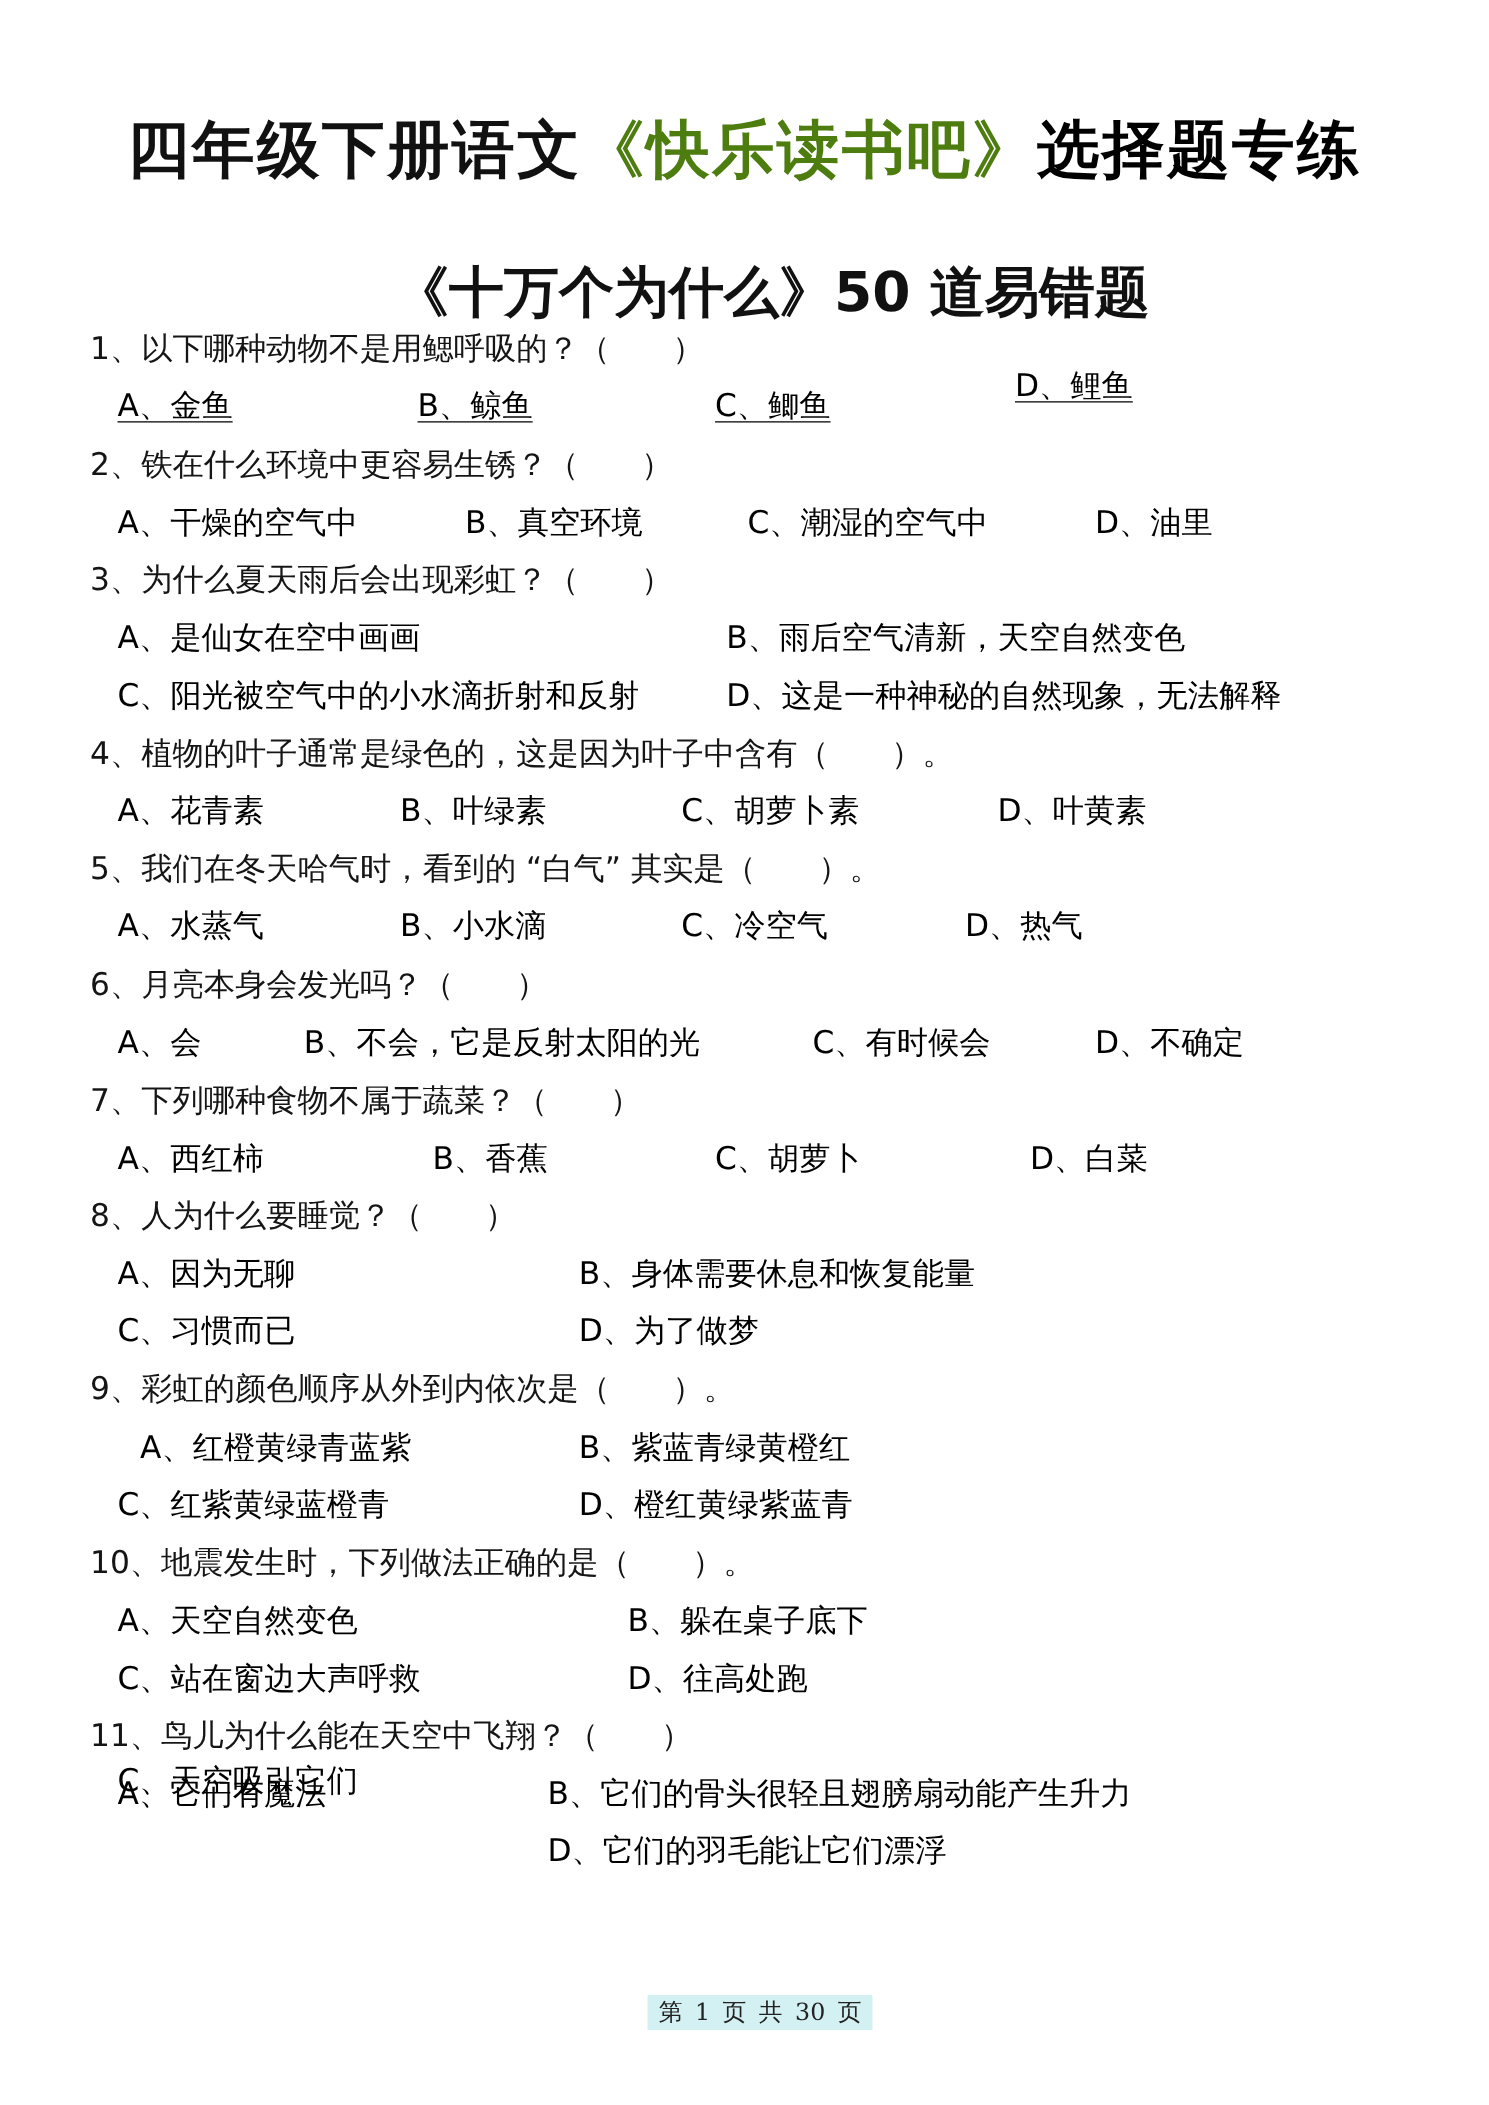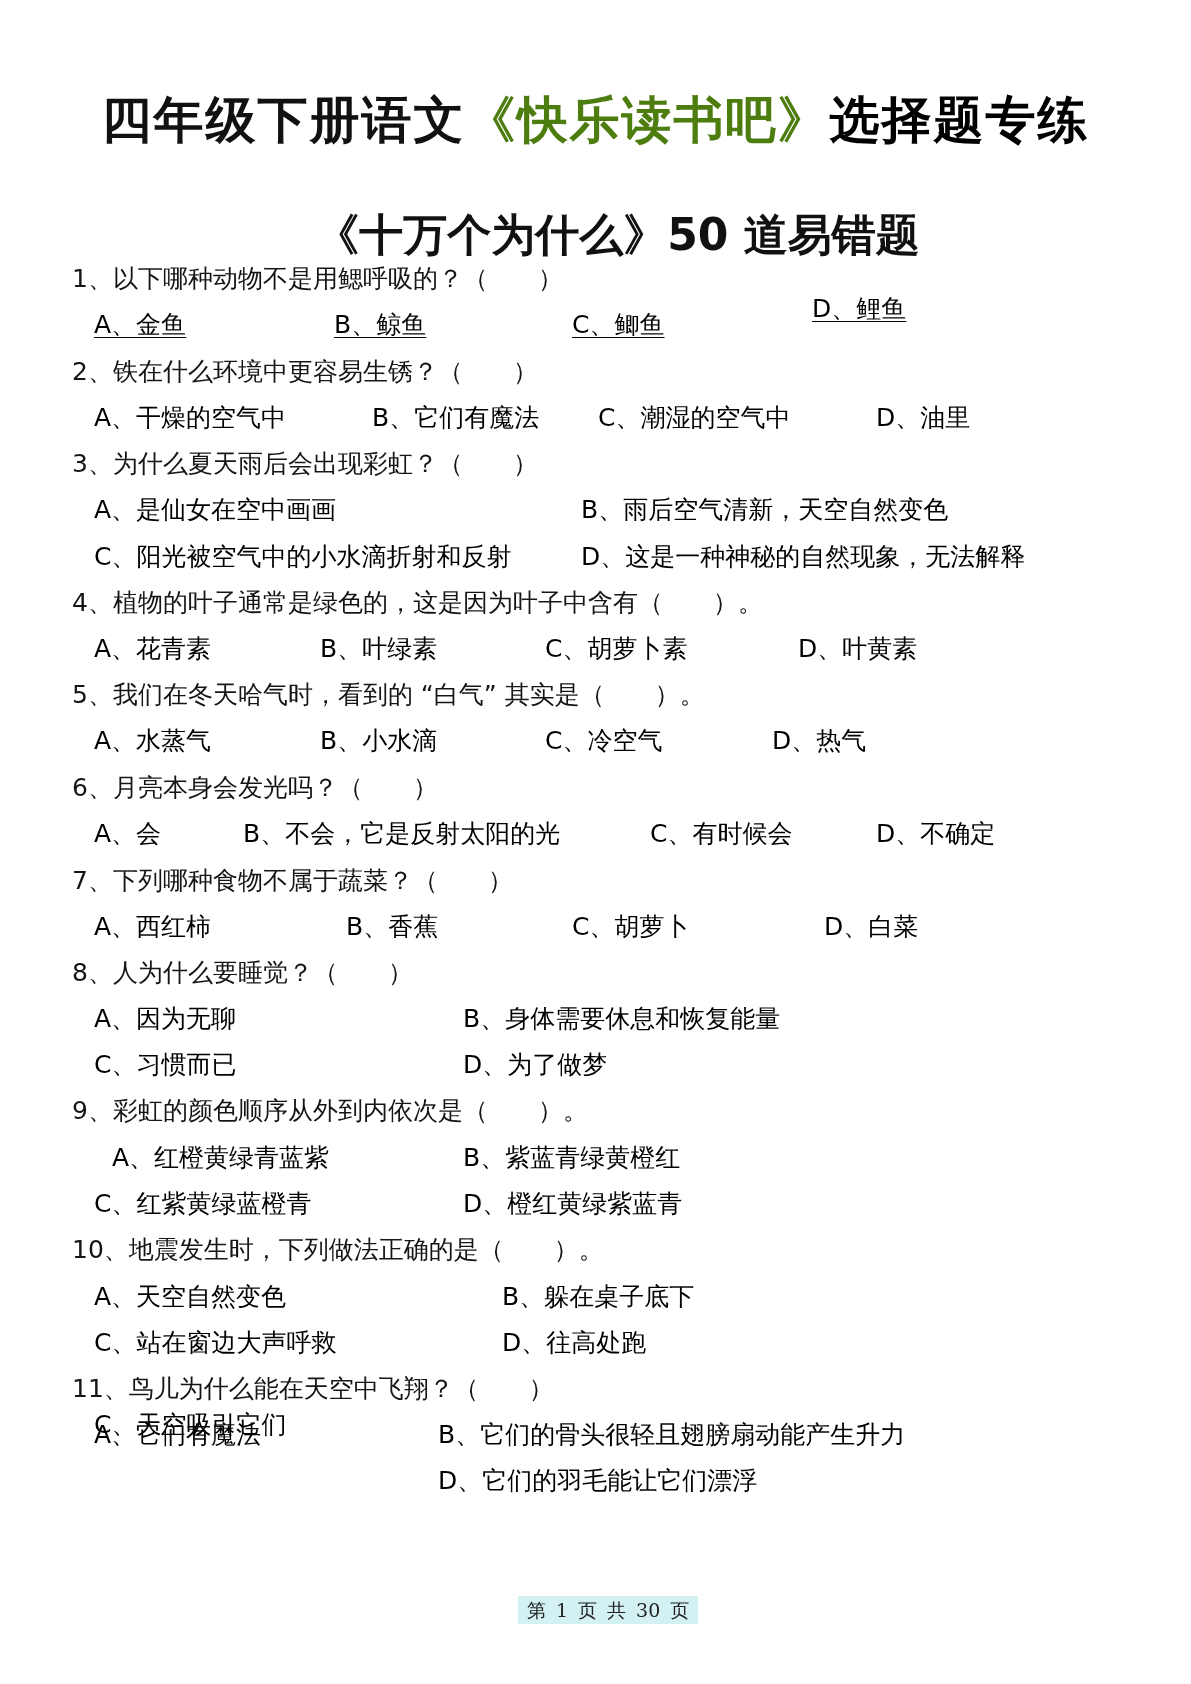--- a/index.html
+++ b/index.html
@@ -90,21 +90,21 @@
 <div class="title-sub">《十万个为什么》50 道易错题</div>
 
 <div class="q" style="top:262px">1、以下哪种动物不是用鳃呼吸的？（　　）</div>
 <div class="opt ul" style="left:94px;top:308px"><span class="opt-text">A、金鱼</span></div>
 <div class="opt ul" style="left:334px;top:308px"><span class="opt-text">B、鲸鱼</span></div>
 <div class="opt ul" style="left:572px;top:308px"><span class="opt-text">C、鲫鱼</span></div>
 <div class="opt ul" style="left:812px;top:292px"><span class="opt-text">D、鲤鱼</span></div>
 
 <div class="q" style="top:355px">2、铁在什么环境中更容易生锈？（　　）</div>
 <div class="opt" style="left:94px;top:401px">A、干燥的空气中</div>
-<div class="opt" style="left:372px;top:401px">B、它们有魔法</div>
+<div class="opt" style="left:372px;top:401px">B、真空环境</div>
 <div class="opt" style="left:598px;top:401px">C、潮湿的空气中</div>
 <div class="opt" style="left:876px;top:401px">D、油里</div>
 
 <div class="q" style="top:447px">3、为什么夏天雨后会出现彩虹？（　　）</div>
 <div class="opt" style="left:94px;top:493px">A、是仙女在空中画画</div>
 <div class="opt" style="left:581px;top:493px">B、雨后空气清新，天空自然变色</div>
 <div class="opt" style="left:94px;top:540px">C、阳光被空气中的小水滴折射和反射</div>
 <div class="opt" style="left:581px;top:540px">D、这是一种神秘的自然现象，无法解释</div>
 
 <div class="q" style="top:586px">4、植物的叶子通常是绿色的，这是因为叶子中含有（　　）。</div>

